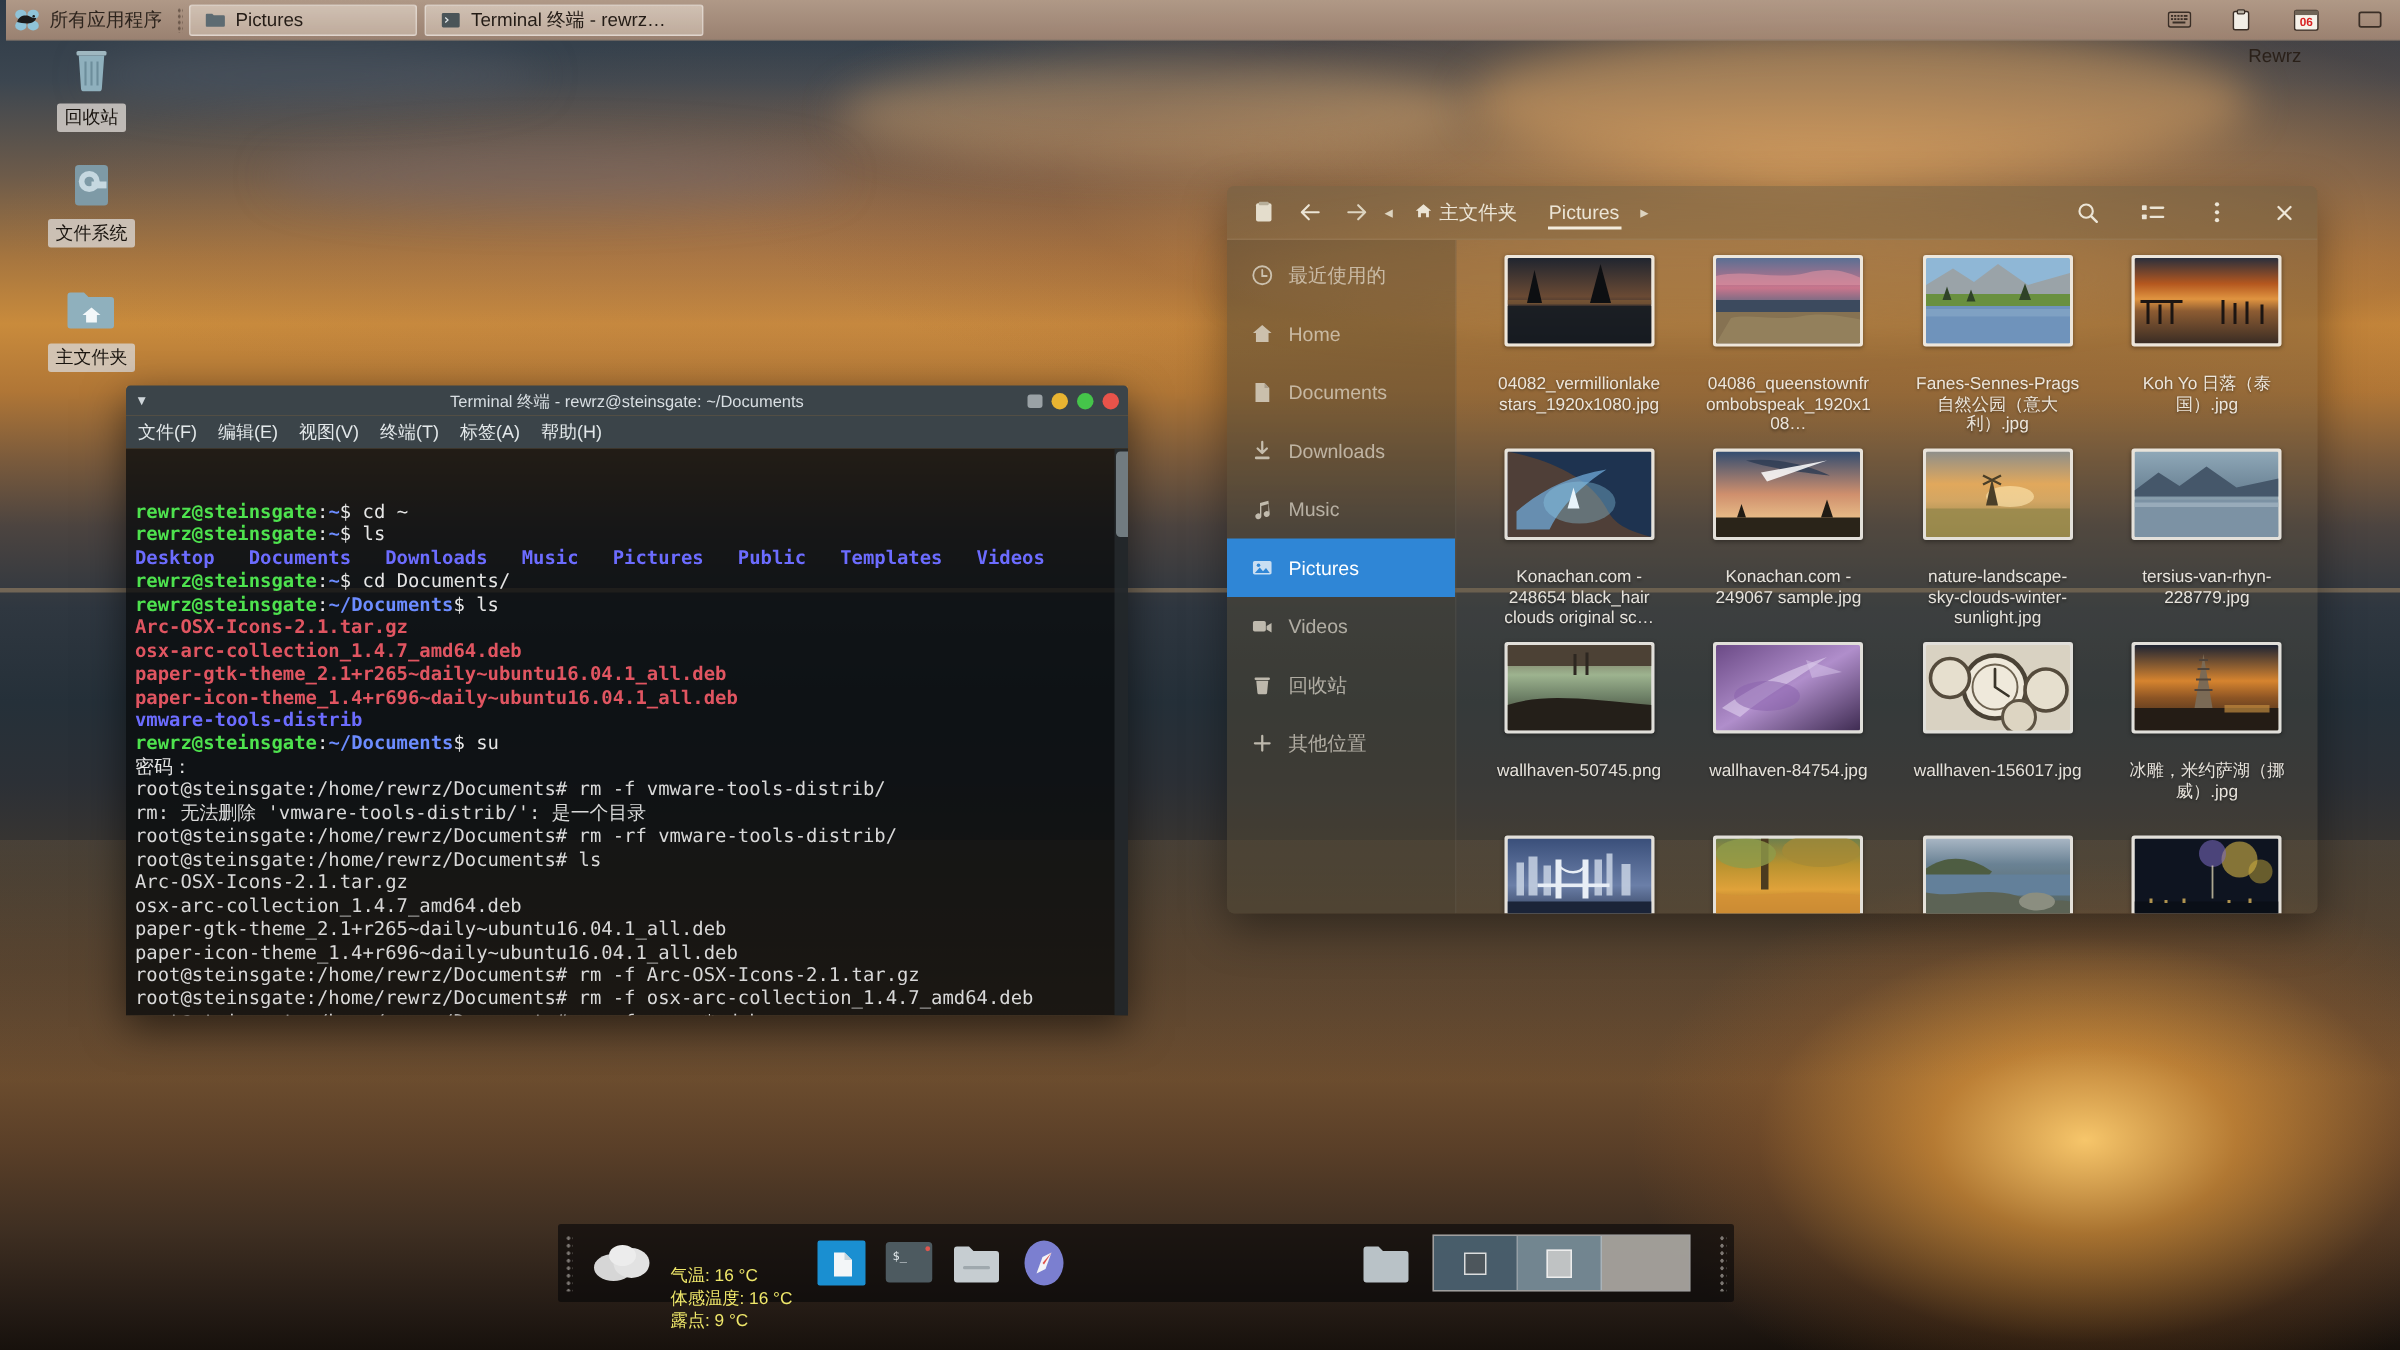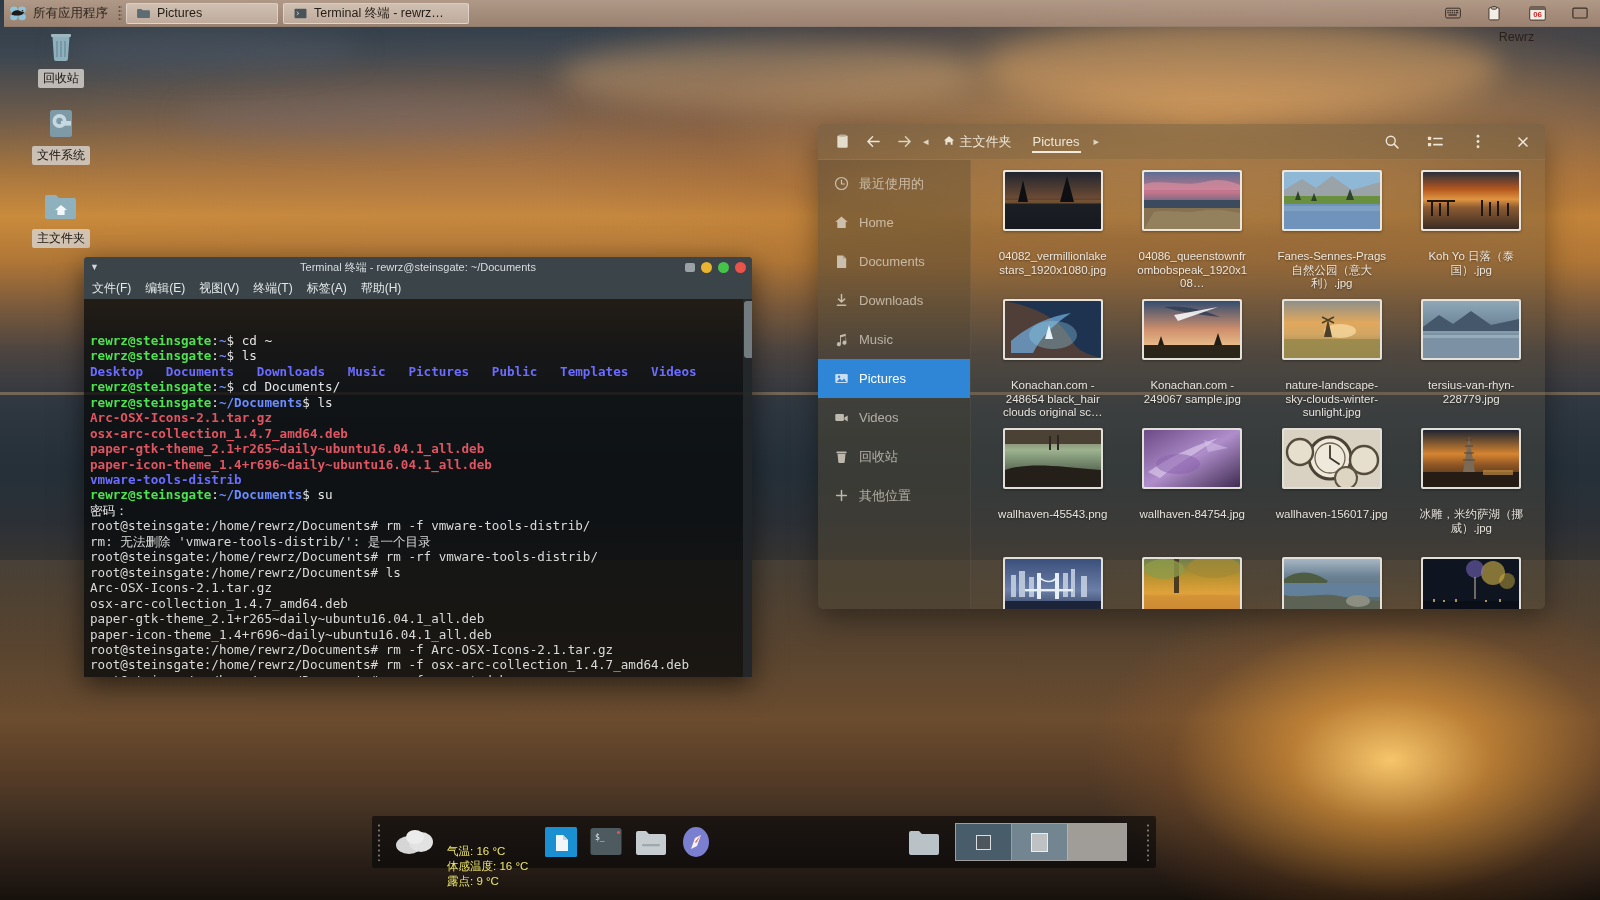--- a/index.html
+++ b/index.html
@@ -717,21 +717,21 @@
                 </defs>
               <rect width="96" height="57" fill="url(#g9)"></rect>
               <rect y="0" width="96" height="14" fill="#4c4135"></rect>
               <g fill="#2d2721">
                   <rect x="44" y="6" width="2" height="14"></rect>
                   <rect x="52" y="5" width="2" height="15"></rect>
                 </g>
               <path d="M0 40c24-8 52-4 96 0v17H0z" fill="#241f19"></path>
             </svg>
           </span>
-          <span class="fname">wallhaven-45543.png</span>
+          <span class="fname">wallhaven-50745.png</span>
         </div>
 
         <div class="fitem">
           <span class="thumb-wrap">
             <svg class="thumb" viewBox="0 0 96 57" preserveAspectRatio="none">
               <defs>
                   <linearGradient id="g10" x1="0" y1="0" x2="1" y2="1">
                     <stop offset="0" stop-color="#6b4a86"></stop>
                     <stop offset="0.5" stop-color="#b08ecb"></stop>
                     <stop offset="1" stop-color="#3f2c52"></stop>

